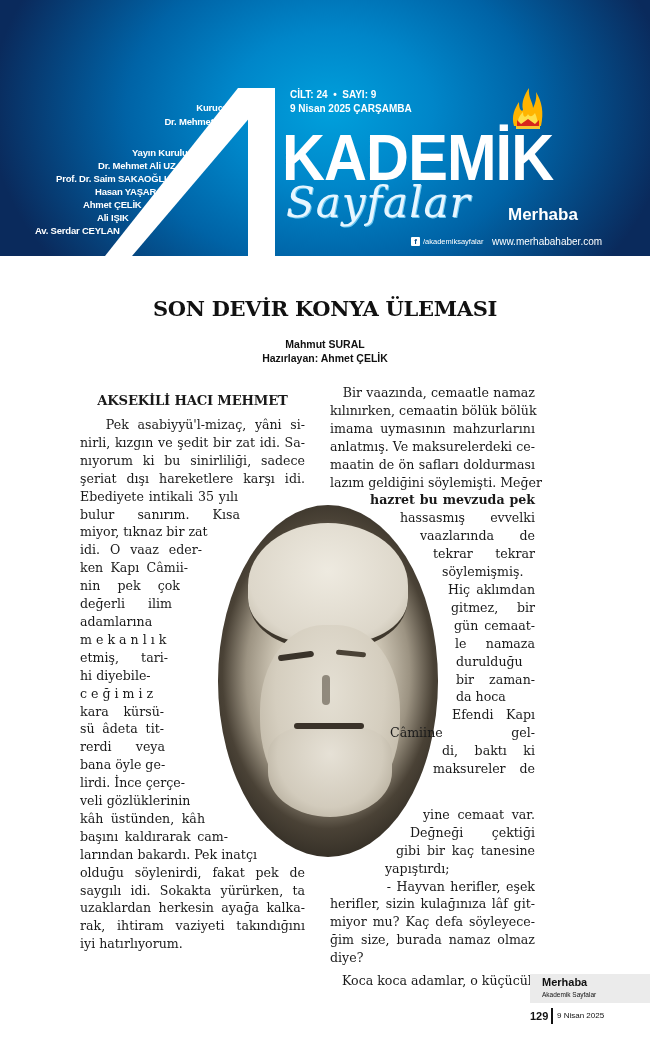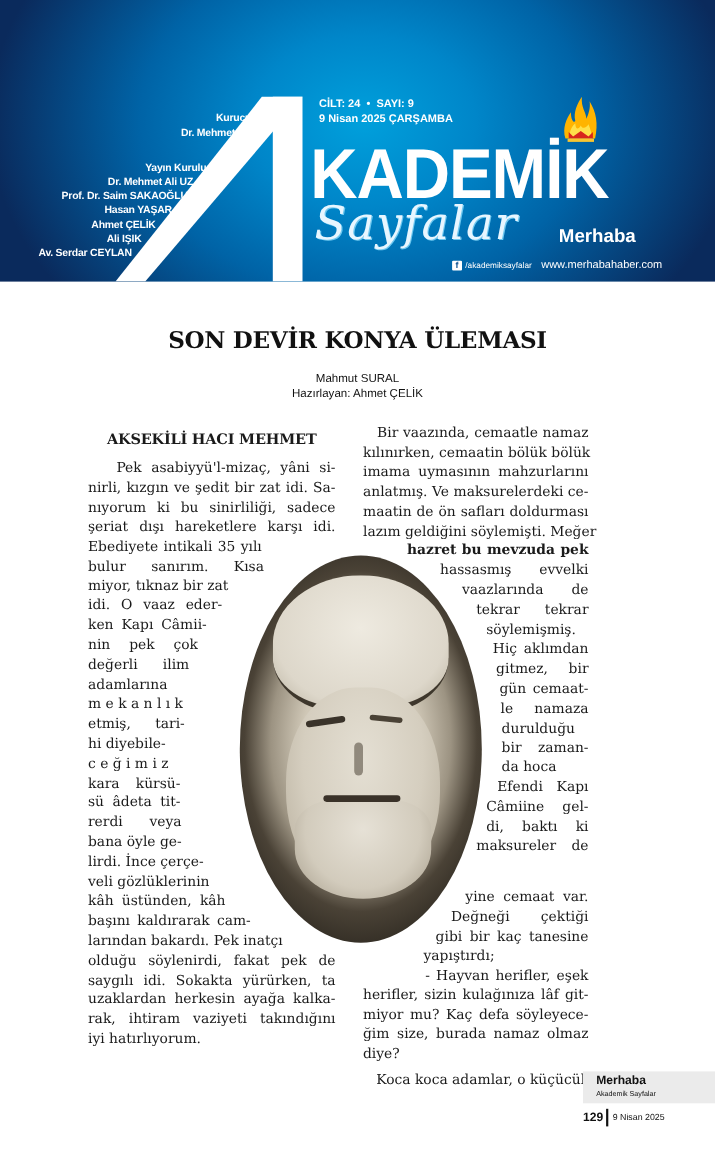--- a/index.html
+++ b/index.html
@@ -24,21 +24,21 @@
                   font-weight:bold; font-size:17px; }
   .social { position:absolute; left:411px; top:237px; color:#fff; font-family:"Liberation Sans", sans-serif; font-size:7.5px; display:flex; align-items:center; gap:3px; }
   .fb-icon { width:9px; height:9px; background:#fff; color:#0a4f8f; border-radius:1px; font-size:8px; font-weight:bold; line-height:10px; text-align:center; }
   .website { position:absolute; left:492px; top:236px; color:#fff; font-family:"Liberation Sans", sans-serif; font-size:10px; }
   .flame { position:absolute; left:511px; top:86px; width:34px; height:46px; }
 
   
   .title { position:absolute; left:0; width:650px; top:296px; text-align:center; font-family:"DejaVu Serif", serif;
            font-weight:bold; font-size:21px; letter-spacing:-0.3px; color:#111; }
   .byline { position:absolute; left:0; width:650px; top:337px; text-align:center; font-family:"Liberation Sans", sans-serif;
-            font-weight:normal; font-size:10.5px; line-height:14px; color:#111; }
+            font-weight:bold; font-size:10.5px; line-height:14px; color:#111; }
 
   
   .col { position:absolute; font-family:"DejaVu Serif", serif; font-size:12.6px; line-height:17.9px; color:#1a1a1a; }
   .col .line { display:block; white-space:nowrap; }
   .just { text-align:justify; text-align-last:justify; }
   .col-left { left:80px; top:368px; width:225px;margin-top:24px; }
   .col-right { left:330px; top:384px; width:205px; }
   .subhead { font-weight:bold; font-size:13.2px; text-align:center; line-height:18px; margin-bottom:6px; letter-spacing:-0.2px; }
 
   
@@ -178,21 +178,21 @@
   <span class="line just" style="margin-left:103px;">tekrar tekrar</span>
   <span class="line just" style="margin-left:112px;">söylemişmiş.</span>
   <span class="line just" style="margin-left:118px;">Hiç aklımdan</span>
   <span class="line just" style="margin-left:121px;">gitmez, bir</span>
   <span class="line just" style="margin-left:124px;">gün cemaat-</span>
   <span class="line just" style="margin-left:125px;">le namaza</span>
   <span class="line just" style="margin-left:126px;">durulduğu</span>
   <span class="line just" style="margin-left:126px;">bir zaman-</span>
   <span class="line" style="margin-left:126px;">da hoca</span>
   <span class="line just" style="margin-left:122px;">Efendi Kapı</span>
-  <span class="line just" style="margin-left:112px;">Câmiine gel-</span>
+  <span class="line just" style="margin-left:60px;">Câmiine gel-</span>
   <span class="line just" style="margin-left:112px;">di, baktı ki</span>
   <span class="line just" style="margin-left:103px;">maksureler de</span>
   <span class="line just" style="margin-left:93px;margin-top:28px;">yine cemaat var.</span>
   <span class="line just" style="margin-left:80px;">Değneği çektiği</span>
   <span class="line just" style="margin-left:66px;">gibi bir kaç tanesine</span>
   <span class="line" style="margin-left:55px;">yapıştırdı;</span>
   <span class="line just" style="white-space:pre;margin-left:40px;">   - Hayvan herifler, eşek</span>
   <span class="line just">herifler, sizin kulağınıza lâf git-</span>
   <span class="line just">miyor mu? Kaç defa söyleyece-</span>
   <span class="line just">ğim size, burada namaz olmaz</span>

